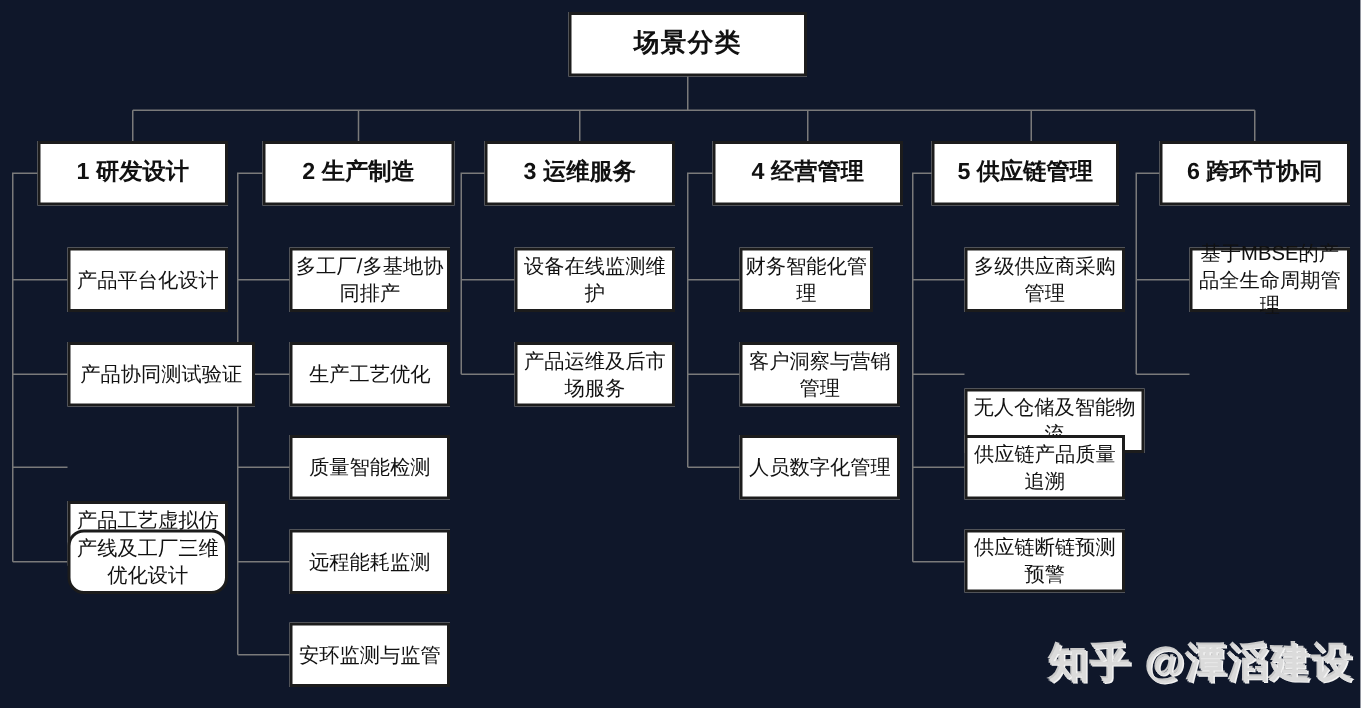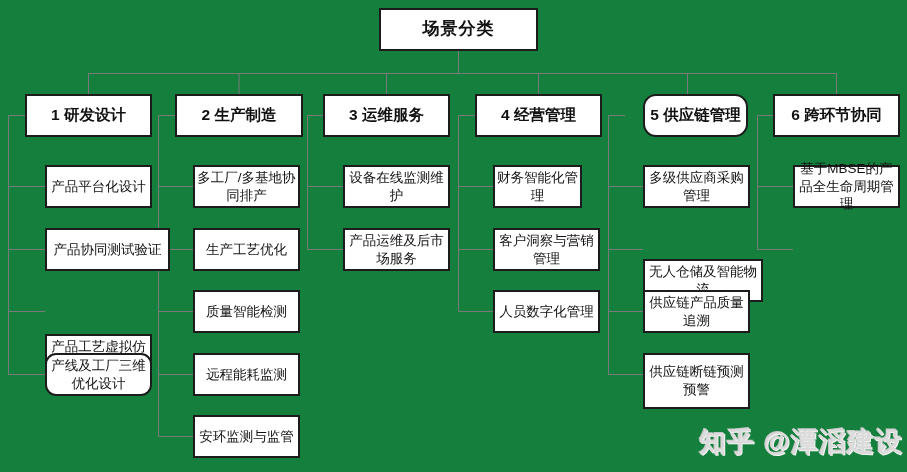--- a/index.html
+++ b/index.html
@@ -1,19 +1,19 @@
 <!DOCTYPE html>
 <html><head>
 <meta charset="utf-8">
 <style>
   html,body{margin:0;padding:0;background:#ffffff;}
   .canvas{
     position:relative;
     width:907px;height:472px;
-    background:#15803d;
+    background:#0f172a;
     font-family:"Liberation Sans","DejaVu Sans",sans-serif;
     overflow:hidden;
   }
   .connectors{position:absolute;left:0;top:0;z-index:1;}
   .node{
     position:absolute;
     box-sizing:border-box;
     background:#ffffff;
     border:2px solid #1c1c1c;
     display:flex;align-items:center;justify-content:center;
@@ -61,21 +61,21 @@
       <path d="M773 115.5 H757.5 V249.5 M757.5 186.5 H793 M757.5 249.5 H793"></path>
     </g>
   </svg>
 
   <div class="node root" style="left:379px;top:8px;width:159px;height:43px;">场景分类</div>
 
   <div class="node header" style="left:25px;top:94px;width:127px;height:43px;">1 研发设计</div>
   <div class="node header" style="left:175px;top:94px;width:128px;height:43px;">2 生产制造</div>
   <div class="node header" style="left:323px;top:94px;width:127px;height:43px;">3 运维服务</div>
   <div class="node header" style="left:475px;top:94px;width:127px;height:43px;">4 经营管理</div>
-  <div class="node header" style="left:643px;top:94px;width:105px;height:43px;border-radius:13px;">5 供应链管理</div>
+  <div class="node header" style="left:621px;top:94px;width:125px;height:43px;">5 供应链管理</div>
   <div class="node header" style="left:773px;top:94px;width:127px;height:43px;">6 跨环节协同</div>
 
   <div class="node child" style="left:45px;top:165px;width:107px;height:43px;">产品平台化设计</div>
   <div class="node child" style="left:45px;top:228px;width:125px;height:43px;">产品协同测试验证</div>
   <div class="node child" style="left:45px;top:290px;width:107px;height:43px;margin-top:44px;">产品工艺虚拟仿真</div>
   <div class="node child" style="left:45px;top:353px;width:107px;height:43px;border-radius:11px;">产线及工厂三维优化设计</div>
 
   <div class="node child" style="left:193px;top:165px;width:107px;height:43px;">多工厂/多基地协同排产</div>
   <div class="node child" style="left:193px;top:228px;width:107px;height:43px;">生产工艺优化</div>
   <div class="node child" style="left:193px;top:290px;width:107px;height:43px;">质量智能检测</div>
@@ -85,19 +85,19 @@
   <div class="node child" style="left:343px;top:165px;width:107px;height:43px;">设备在线监测维护</div>
   <div class="node child" style="left:343px;top:228px;width:107px;height:43px;">产品运维及后市场服务</div>
 
   <div class="node child" style="left:493px;top:165px;width:89px;height:43px;">财务智能化管理</div>
   <div class="node child" style="left:493px;top:228px;width:107px;height:43px;">客户洞察与营销管理</div>
   <div class="node child" style="left:493px;top:290px;width:107px;height:43px;">人员数字化管理</div>
 
   <div class="node child" style="left:643px;top:165px;width:107px;height:43px;">多级供应商采购管理</div>
   <div class="node child" style="left:643px;top:228px;width:120px;height:43px;margin-top:31px;">无人仓储及智能物流</div>
   <div class="node child" style="left:643px;top:290px;width:107px;height:43px;">供应链产品质量追溯</div>
-  <div class="node child" style="left:643px;top:353px;width:107px;height:56px;">供应链断链预测预警</div>
+  <div class="node child" style="left:643px;top:353px;width:107px;height:42px;">供应链断链预测预警</div>
 
   <div class="node child" style="left:793px;top:165px;width:107px;height:43px;">基于MBSE的产品全生命周期管理</div>
 
   <div class="watermark">知乎 @潭滔建设</div>
 
 </div>
 
 </body></html>

